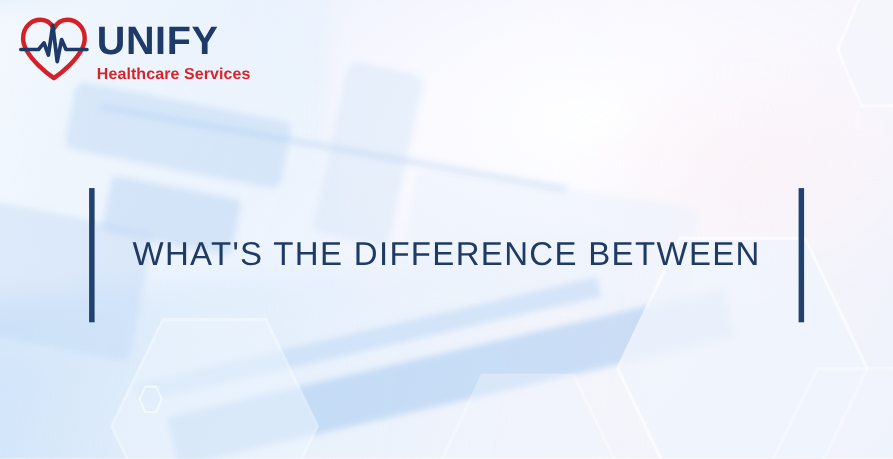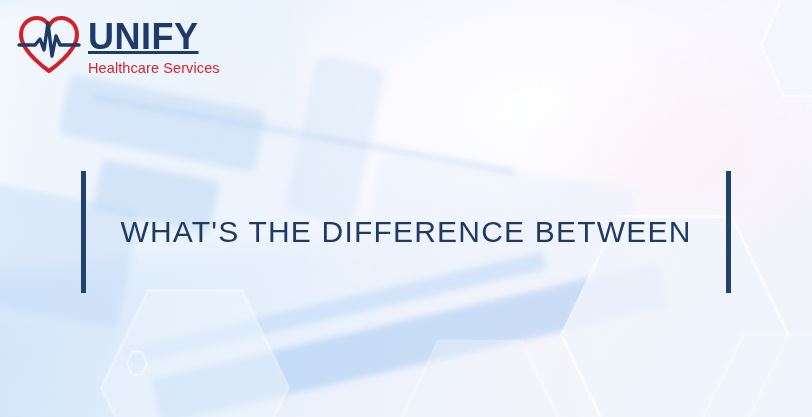--- a/index.html
+++ b/index.html
@@ -100,25 +100,24 @@
     gap: 6px;
   }
   #logo-mark { width: 66px; height: 62px; display: block; }
   #logo-words { display: flex; flex-direction: column; line-height: 1; padding-top: 4px; }
   #logo-name {
     font-family: "Liberation Sans", sans-serif;
     font-weight: 700;
     font-size: 36px;
     letter-spacing: 0.5px;
     color: #1e3a68;
-    text-decoration: underline;
   }
   #logo-tagline {
     font-family: "Liberation Sans", sans-serif;
-    font-weight: 400;
+    font-weight: 700;
     font-size: 14.5px;
     letter-spacing: 0.1px;
     color: #d8232a;
     margin-top: 6px;
     text-align: center;
   }
 
   
   #headline-block {
     position: absolute;

